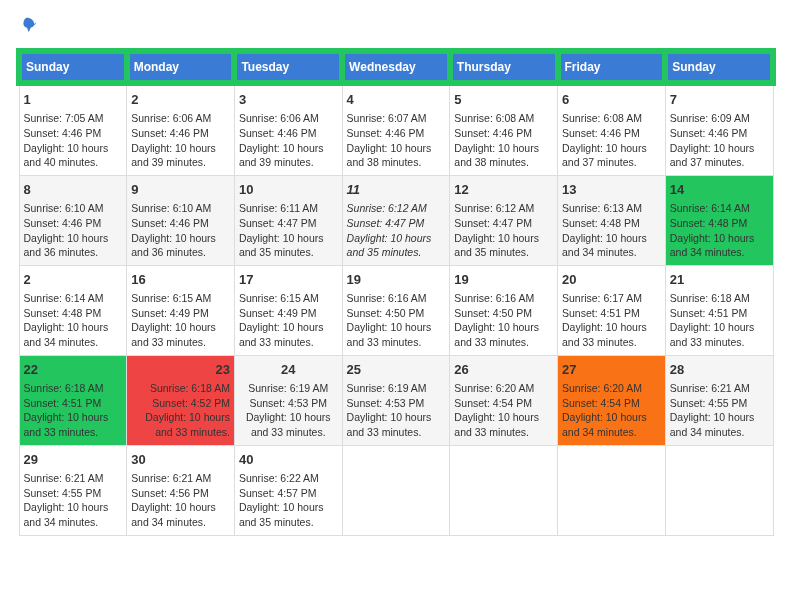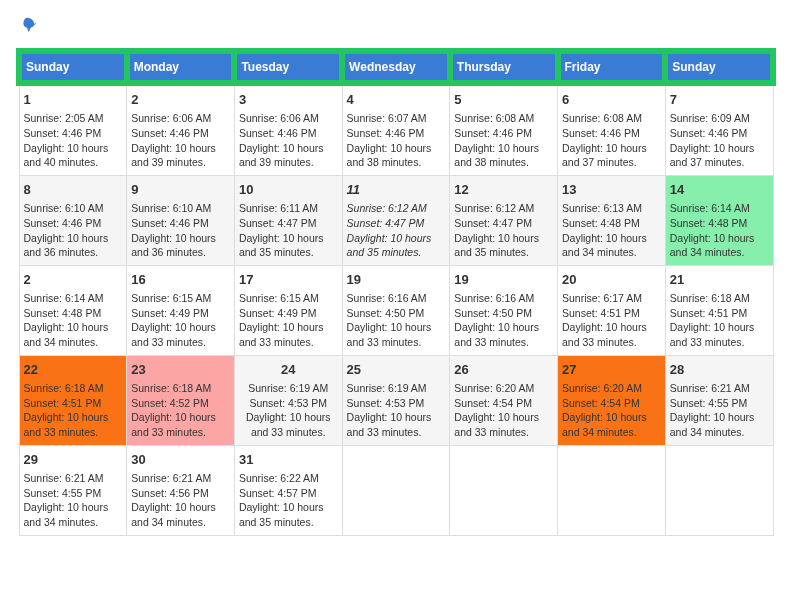--- a/index.html
+++ b/index.html
@@ -114,58 +114,58 @@
         <th>Monday</th>
         <th>Tuesday</th>
         <th>Wednesday</th>
         <th>Thursday</th>
         <th>Friday</th>
         <th>Sunday</th>
       </tr>
   </thead>
   <tbody id="calendar-body">
   <tr>
-        <td><span class="day-number">1</span><span>Sunrise: 2:05 AM</span><br><span>Sunset: 4:46 PM</span><br><span>Daylight: 10 hours and 40 minutes.</span></td>
+        <td><span class="day-number">1</span><span>Sunrise: 7:05 AM</span><br><span>Sunset: 4:46 PM</span><br><span>Daylight: 10 hours and 40 minutes.</span></td>
         <td><span class="day-number">2</span><span>Sunrise: 6:06 AM</span><br><span>Sunset: 4:46 PM</span><br><span>Daylight: 10 hours and 39 minutes.</span></td>
         <td><span class="day-number">3</span><span>Sunrise: 6:06 AM</span><br><span>Sunset: 4:46 PM</span><br><span>Daylight: 10 hours and 39 minutes.</span></td>
         <td><span class="day-number">4</span><span>Sunrise: 6:07 AM</span><br><span>Sunset: 4:46 PM</span><br><span>Daylight: 10 hours and 38 minutes.</span></td>
         <td><span class="day-number">5</span><span>Sunrise: 6:08 AM</span><br><span>Sunset: 4:46 PM</span><br><span>Daylight: 10 hours and 38 minutes.</span></td>
         <td><span class="day-number">6</span><span>Sunrise: 6:08 AM</span><br><span>Sunset: 4:46 PM</span><br><span>Daylight: 10 hours and 37 minutes.</span></td>
         <td><span class="day-number">7</span><span>Sunrise: 6:09 AM</span><br><span>Sunset: 4:46 PM</span><br><span>Daylight: 10 hours and 37 minutes.</span></td>
       </tr>
       <tr>
         <td style="background: rgb(245, 245, 245);"><span class="day-number">8</span><span>Sunrise: 6:10 AM</span><br><span>Sunset: 4:46 PM</span><br><span>Daylight: 10 hours and 36 minutes.</span></td>
         <td style="background: rgb(245, 245, 245);"><span class="day-number">9</span><span>Sunrise: 6:10 AM</span><br><span>Sunset: 4:46 PM</span><br><span>Daylight: 10 hours and 36 minutes.</span></td>
         <td style="background: rgb(245, 245, 245);"><span class="day-number">10</span><span>Sunrise: 6:11 AM</span><br><span>Sunset: 4:47 PM</span><br><span>Daylight: 10 hours and 35 minutes.</span></td>
         <td style="background: rgb(245, 245, 245); font-style: italic;"><span class="day-number">11</span><span>Sunrise: 6:12 AM</span><br><span>Sunset: 4:47 PM</span><br><span>Daylight: 10 hours and 35 minutes.</span></td>
         <td style="background: rgb(245, 245, 245);"><span class="day-number">12</span><span>Sunrise: 6:12 AM</span><br><span>Sunset: 4:47 PM</span><br><span>Daylight: 10 hours and 35 minutes.</span></td>
         <td style="background: rgb(245, 245, 245);"><span class="day-number">13</span><span>Sunrise: 6:13 AM</span><br><span>Sunset: 4:48 PM</span><br><span>Daylight: 10 hours and 34 minutes.</span></td>
-        <td style="background: #86efac;"><span class="day-number">14</span><span>Sunrise: 6:14 AM</span><br><span>Sunset: 4:48 PM</span><br><span>Daylight: 10 hours and 34 minutes.</span></td>
+        <td style="background: #22c55e;"><span class="day-number">14</span><span>Sunrise: 6:14 AM</span><br><span>Sunset: 4:48 PM</span><br><span>Daylight: 10 hours and 34 minutes.</span></td>
       </tr>
       <tr>
         <td><span class="day-number">2</span><span>Sunrise: 6:14 AM</span><br><span>Sunset: 4:48 PM</span><br><span>Daylight: 10 hours and 34 minutes.</span></td>
         <td><span class="day-number">16</span><span>Sunrise: 6:15 AM</span><br><span>Sunset: 4:49 PM</span><br><span>Daylight: 10 hours and 33 minutes.</span></td>
         <td><span class="day-number">17</span><span>Sunrise: 6:15 AM</span><br><span>Sunset: 4:49 PM</span><br><span>Daylight: 10 hours and 33 minutes.</span></td>
         <td><span class="day-number">19</span><span>Sunrise: 6:16 AM</span><br><span>Sunset: 4:50 PM</span><br><span>Daylight: 10 hours and 33 minutes.</span></td>
         <td><span class="day-number">19</span><span>Sunrise: 6:16 AM</span><br><span>Sunset: 4:50 PM</span><br><span>Daylight: 10 hours and 33 minutes.</span></td>
         <td><span class="day-number">20</span><span>Sunrise: 6:17 AM</span><br><span>Sunset: 4:51 PM</span><br><span>Daylight: 10 hours and 33 minutes.</span></td>
         <td><span class="day-number">21</span><span>Sunrise: 6:18 AM</span><br><span>Sunset: 4:51 PM</span><br><span>Daylight: 10 hours and 33 minutes.</span></td>
       </tr>
       <tr>
-        <td style="background: #f97316;"><span class="day-number">22</span><span>Sunrise: 6:18 AM</span><br><span>Sunset: 4:51 PM</span><br><span>Daylight: 10 hours and 33 minutes.</span></td>
-        <td style="background: #fca5a5;"><span class="day-number">23</span><span>Sunrise: 6:18 AM</span><br><span>Sunset: 4:52 PM</span><br><span>Daylight: 10 hours and 33 minutes.</span></td>
+        <td style="background: #22c55e;"><span class="day-number">22</span><span>Sunrise: 6:18 AM</span><br><span>Sunset: 4:51 PM</span><br><span>Daylight: 10 hours and 33 minutes.</span></td>
+        <td style="background: #ef4444; text-align: right;"><span class="day-number">23</span><span>Sunrise: 6:18 AM</span><br><span>Sunset: 4:52 PM</span><br><span>Daylight: 10 hours and 33 minutes.</span></td>
         <td style="background: rgb(245, 245, 245); text-align: center;"><span class="day-number">24</span><span>Sunrise: 6:19 AM</span><br><span>Sunset: 4:53 PM</span><br><span>Daylight: 10 hours and 33 minutes.</span></td>
         <td style="background: rgb(245, 245, 245); margin-top: 20px;"><span class="day-number">25</span><span>Sunrise: 6:19 AM</span><br><span>Sunset: 4:53 PM</span><br><span>Daylight: 10 hours and 33 minutes.</span></td>
         <td style="background: rgb(245, 245, 245);"><span class="day-number">26</span><span>Sunrise: 6:20 AM</span><br><span>Sunset: 4:54 PM</span><br><span>Daylight: 10 hours and 33 minutes.</span></td>
         <td style="background: #f97316;"><span class="day-number">27</span><span>Sunrise: 6:20 AM</span><br><span>Sunset: 4:54 PM</span><br><span>Daylight: 10 hours and 34 minutes.</span></td>
         <td style="background: rgb(245, 245, 245); margin-top: 43px;"><span class="day-number">28</span><span>Sunrise: 6:21 AM</span><br><span>Sunset: 4:55 PM</span><br><span>Daylight: 10 hours and 34 minutes.</span></td>
       </tr>
       <tr>
         <td><span class="day-number">29</span><span>Sunrise: 6:21 AM</span><br><span>Sunset: 4:55 PM</span><br><span>Daylight: 10 hours and 34 minutes.</span></td>
         <td><span class="day-number">30</span><span>Sunrise: 6:21 AM</span><br><span>Sunset: 4:56 PM</span><br><span>Daylight: 10 hours and 34 minutes.</span></td>
-        <td><span class="day-number">31</span><span>Sunrise: 6:22 AM</span><br><span>Sunset: 4:57 PM</span><br><span>Daylight: 10 hours and 35 minutes.</span></td>
+        <td><span class="day-number">40</span><span>Sunrise: 6:22 AM</span><br><span>Sunset: 4:57 PM</span><br><span>Daylight: 10 hours and 35 minutes.</span></td>
         <td class="cell-empty"></td>
         <td class="cell-empty"></td>
         <td class="cell-empty"></td>
         <td class="cell-empty"></td>
       </tr>
     </tbody>
 </table>
 
 </body></html>

